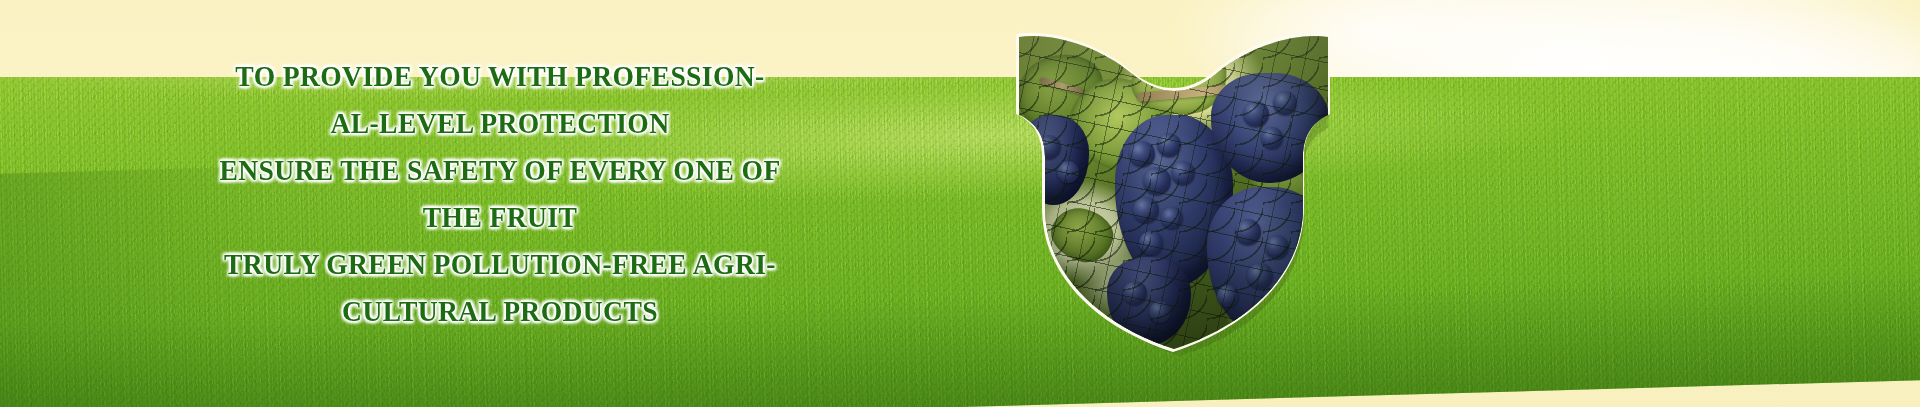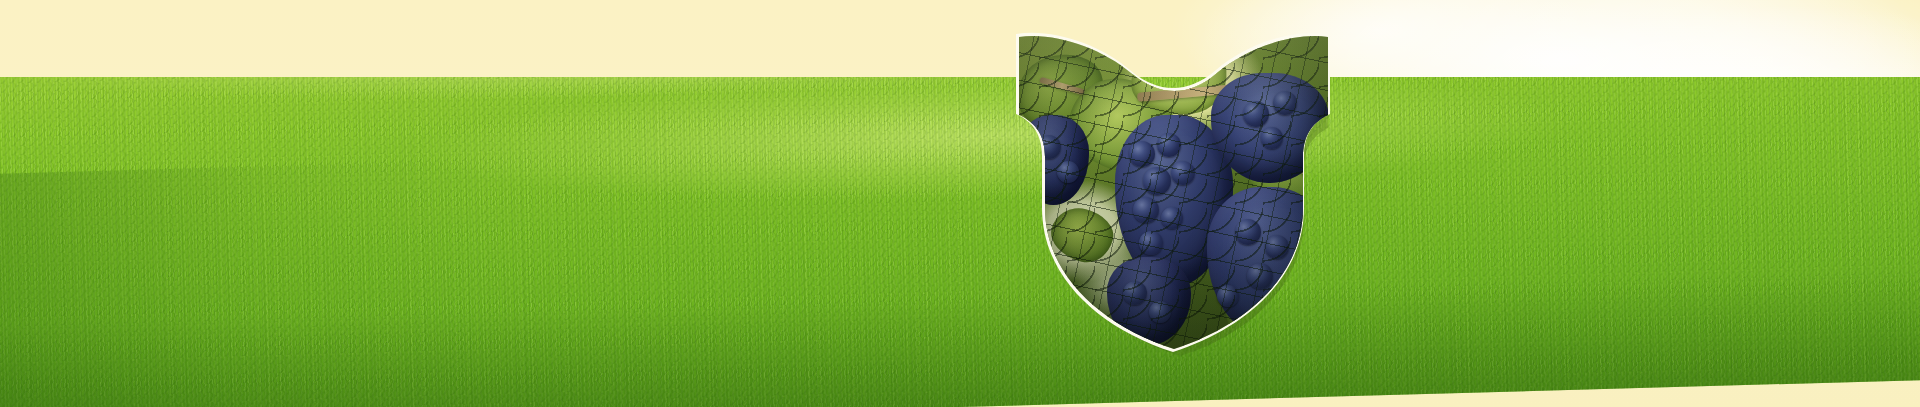--- a/index.html
+++ b/index.html
@@ -221,20 +221,28 @@
     <div class="grass">
       <div class="grass-light"></div>
       <div class="grass-light2"></div>
       <div class="grass-texture"></div>
       <div class="grass-texture2"></div>
       <div class="grass-shade-left"></div>
       <div class="grass-shade-bottom"></div>
     </div>
   </div>
 
+  <div class="headline">
+    <span class="line">TO PROVIDE YOU WITH PROFESSION-</span>
+    <span class="line">AL-LEVEL PROTECTION</span>
+    <span class="line">ENSURE THE SAFETY OF EVERY ONE OF</span>
+    <span class="line">THE FRUIT</span>
+    <span class="line">TRULY GREEN POLLUTION-FREE AGRI-</span>
+    <span class="line">CULTURAL PRODUCTS</span>
+  </div>
 
   <div class="shield-wrap">
     <div class="shield-shadow"></div>
     <div class="shield-outer"></div>
     <div class="shield-photo">
       <div class="vine-bg"></div>
 
       <div class="leaf" style="left:6px;top:26px;width:88px;height:76px;background:radial-gradient(circle at 40% 35%,#9dbb4a,#5f8026 70%,#44601a);transform:rotate(-18deg);"></div>
       <div class="leaf" style="left:58px;top:50px;width:104px;height:92px;background:radial-gradient(circle at 45% 40%,#b2c95e,#6e9130 68%,#4d6a1f);transform:rotate(8deg);"></div>
       <div class="leaf" style="left:120px;top:16px;width:96px;height:70px;background:radial-gradient(circle at 50% 30%,#cfdc86,#8ba83e 70%,#5f7d28);transform:rotate(-6deg);"></div>

